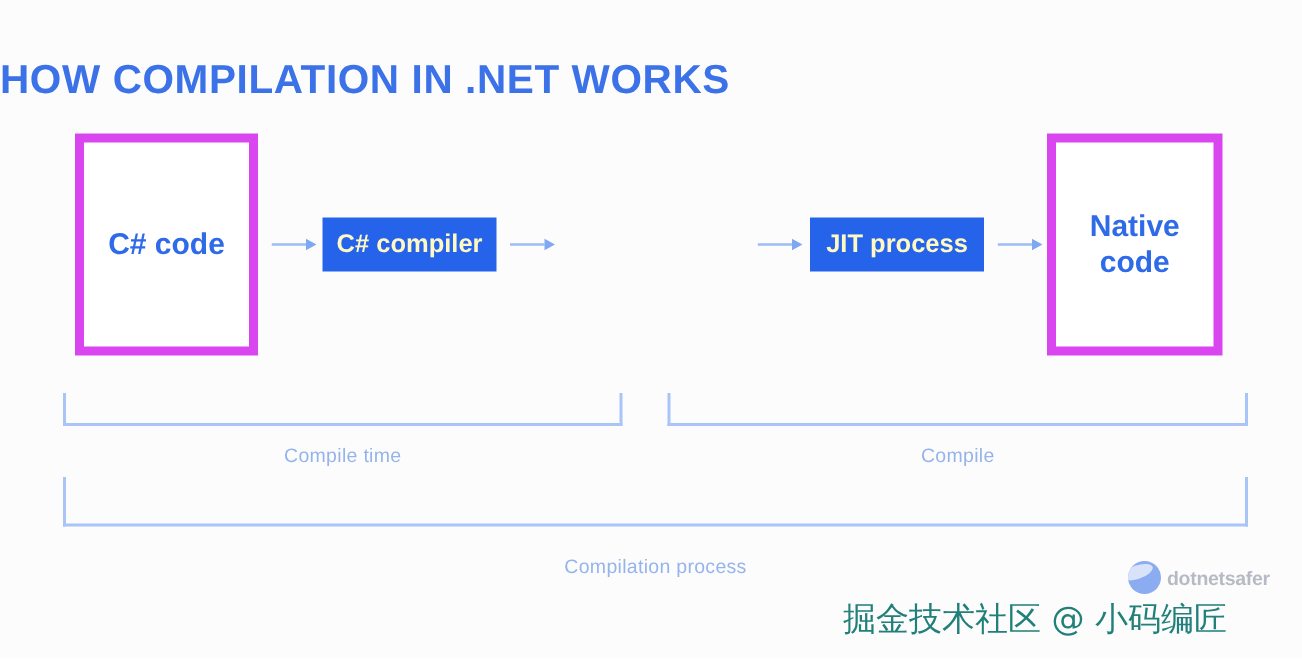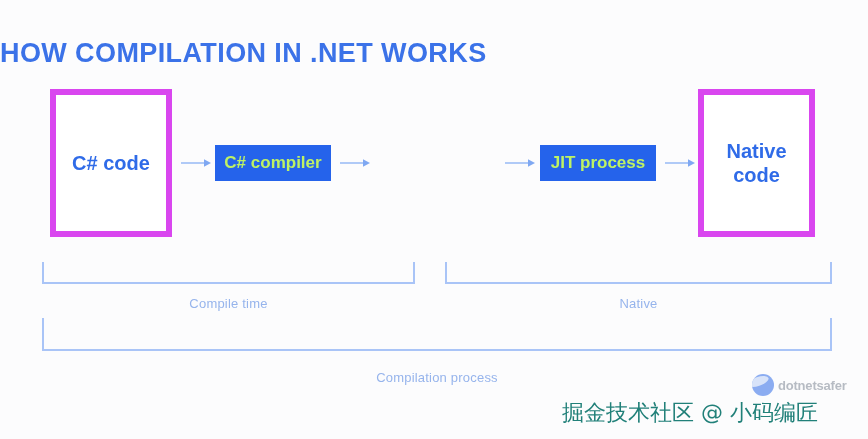--- a/index.html
+++ b/index.html
@@ -45,21 +45,21 @@
     line-height: 1.22;
   }
   .flow-pill {
     position: absolute;
     box-sizing: border-box;
     background: #2563EB;
     display: flex;
     align-items: center;
     justify-content: center;
     text-align: center;
-    color: #bef264;
+    color: #fef9c3;
     font-size: 17px;
     font-weight: bold;
   }
 
   
   .arrow {
     position: absolute;
     height: 12px;
     display: block;
   }
@@ -175,21 +175,21 @@
   </div>
 
   <div class="flow-box" style="left:698px; top:89px; width:117px; height:148px;">
     <span>Native code</span>
   </div>
 
   <div class="bracket" style="left:42px; top:262px; width:373px; height:22px;"></div>
   <div class="bracket-label" style="left:42px; top:296px; width:373px;">Compile time</div>
 
   <div class="bracket" style="left:445px; top:262px; width:387px; height:22px;"></div>
-  <div class="bracket-label" style="left:445px; top:296px; width:387px;">Native</div>
+  <div class="bracket-label" style="left:445px; top:296px; width:387px;">Compile</div>
 
   <div class="bracket" style="left:42px; top:318px; width:790px; height:33px;"></div>
   <div class="bracket-label" style="left:42px; top:370px; width:790px;">Compilation process</div>
 
   <div id="watermark-logo">
     <span class="mark"></span>
     <span class="mark-text">dotnetsafer</span>
   </div>
 
   <div id="watermark-text">掘金技术社区 @ 小码编匠</div>

